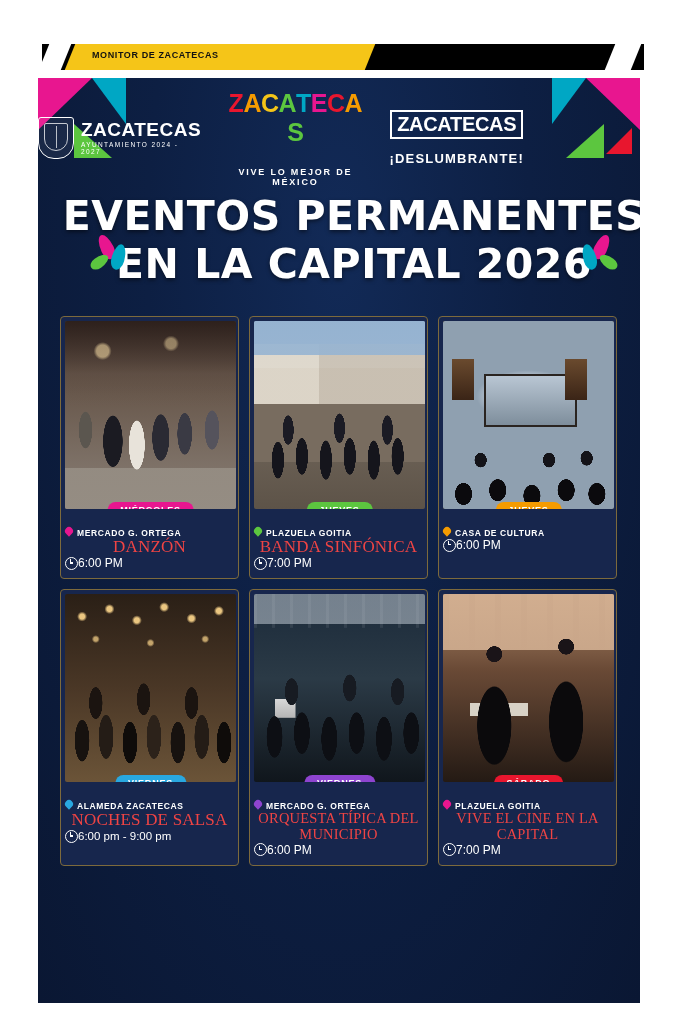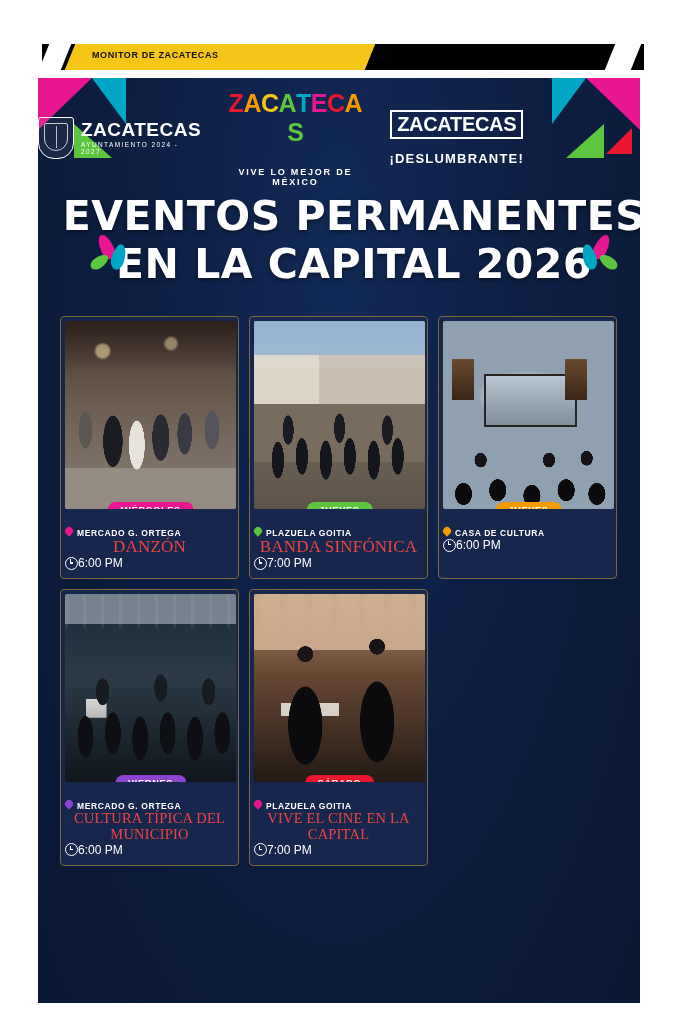--- a/index.html
+++ b/index.html
@@ -426,20 +426,59 @@
               <i style="background:#f59b00"></i>
             </span>
           <span>CASA DE CULTURA</span>
         </div>
         <div class="time">
           <span class="clock"></span>
           <span>6:00 PM</span>
         </div>
       </div>
 
+      <div class="card">
+        <div class="photo" style="background:linear-gradient(#2a1f16,#4a3726 50%,#6b5438 100%);">
+          <div class="scene" style="
+            background:
+              radial-gradient(circle at 10% 12%, rgba(255,216,140,0.9) 0 2.5px, transparent 5px),
+              radial-gradient(circle at 26% 8%, rgba(255,216,140,0.9) 0 2.5px, transparent 5px),
+              radial-gradient(circle at 42% 14%, rgba(255,216,140,0.9) 0 2.5px, transparent 5px),
+              radial-gradient(circle at 58% 7%, rgba(255,216,140,0.9) 0 2.5px, transparent 5px),
+              radial-gradient(circle at 74% 13%, rgba(255,216,140,0.9) 0 2.5px, transparent 5px),
+              radial-gradient(circle at 90% 9%, rgba(255,216,140,0.9) 0 2.5px, transparent 5px),
+              radial-gradient(circle at 18% 24%, rgba(255,216,140,0.7) 0 2px, transparent 4px),
+              radial-gradient(circle at 50% 26%, rgba(255,216,140,0.7) 0 2px, transparent 4px),
+              radial-gradient(circle at 82% 24%, rgba(255,216,140,0.7) 0 2px, transparent 4px);"></div>
+          <div class="scene" style="
+            background:
+              radial-gradient(ellipse 12px 34px at 10% 78%, #17120f 60%, transparent 62%),
+              radial-gradient(ellipse 12px 36px at 24% 76%, #241c16 60%, transparent 62%),
+              radial-gradient(ellipse 12px 34px at 38% 79%, #0f0c0a 60%, transparent 62%),
+              radial-gradient(ellipse 12px 36px at 52% 76%, #2c221a 60%, transparent 62%),
+              radial-gradient(ellipse 12px 34px at 66% 79%, #17120f 60%, transparent 62%),
+              radial-gradient(ellipse 12px 36px at 80% 76%, #241c16 60%, transparent 62%),
+              radial-gradient(ellipse 12px 34px at 93% 79%, #0f0c0a 60%, transparent 62%),
+              radial-gradient(ellipse 11px 26px at 18% 58%, #1b1410 60%, transparent 62%),
+              radial-gradient(ellipse 11px 26px at 46% 56%, #1b1410 60%, transparent 62%),
+              radial-gradient(ellipse 11px 26px at 74% 58%, #1b1410 60%, transparent 62%);"></div>
+          <div class="badge" style="background:#29a8e0;">VIERNES</div>
+        </div>
+        <div class="place">
+          <span class="pin">
+              <i style="background:#29a8e0"></i>
+            </span>
+          <span>ALAMEDA ZACATECAS</span>
+        </div>
+        <div class="evname">NOCHES DE SALSA</div>
+        <div class="time">
+          <span class="clock"></span>
+          <span style="font-size:11.5px;">6:00 pm - 9:00 pm</span>
+        </div>
+      </div>
 
       <div class="card">
         <div class="photo" style="background:linear-gradient(#1b2a3a,#2b3a46 45%,#10161c 100%);">
           <div class="scene" style="
             background:
               linear-gradient(180deg, rgba(190,200,210,0.55) 0 16%, rgba(0,0,0,0) 16%),
               repeating-linear-gradient(90deg, rgba(255,255,255,0.08) 0 3px, rgba(0,0,0,0) 3px 18px) 0 0/100% 18% no-repeat;"></div>
           <div class="scene" style="
             background:
               radial-gradient(ellipse 13px 34px at 12% 76%, #0d0f14 60%, transparent 62%),
@@ -453,21 +492,21 @@
               radial-gradient(ellipse 11px 22px at 84% 52%, #171b22 60%, transparent 62%),
               linear-gradient(#d8d8d8,#b5b5b5) 14% 62%/12% 10% no-repeat;"></div>
           <div class="badge" style="background:#8e44d0;">VIERNES</div>
         </div>
         <div class="place">
           <span class="pin">
               <i style="background:#8e44d0"></i>
             </span>
           <span>MERCADO G. ORTEGA</span>
         </div>
-        <div class="evname small">CULTURA TÍPICA DEL MUNICIPIO</div>
+        <div class="evname small">ORQUESTA TÍPICA DEL MUNICIPIO</div>
         <div class="time">
           <span class="clock"></span>
           <span>6:00 PM</span>
         </div>
       </div>
 
       <div class="card">
         <div class="photo" style="background:linear-gradient(#b08a6a,#6a4a36 40%,#241a14 100%);">
           <div class="scene" style="
             background:

